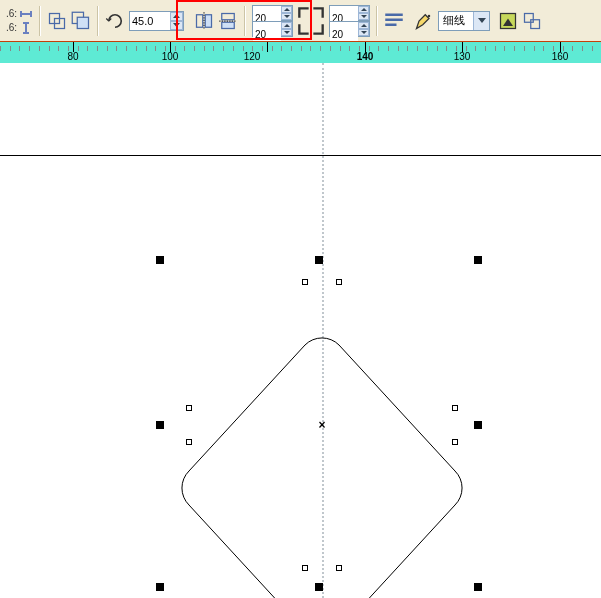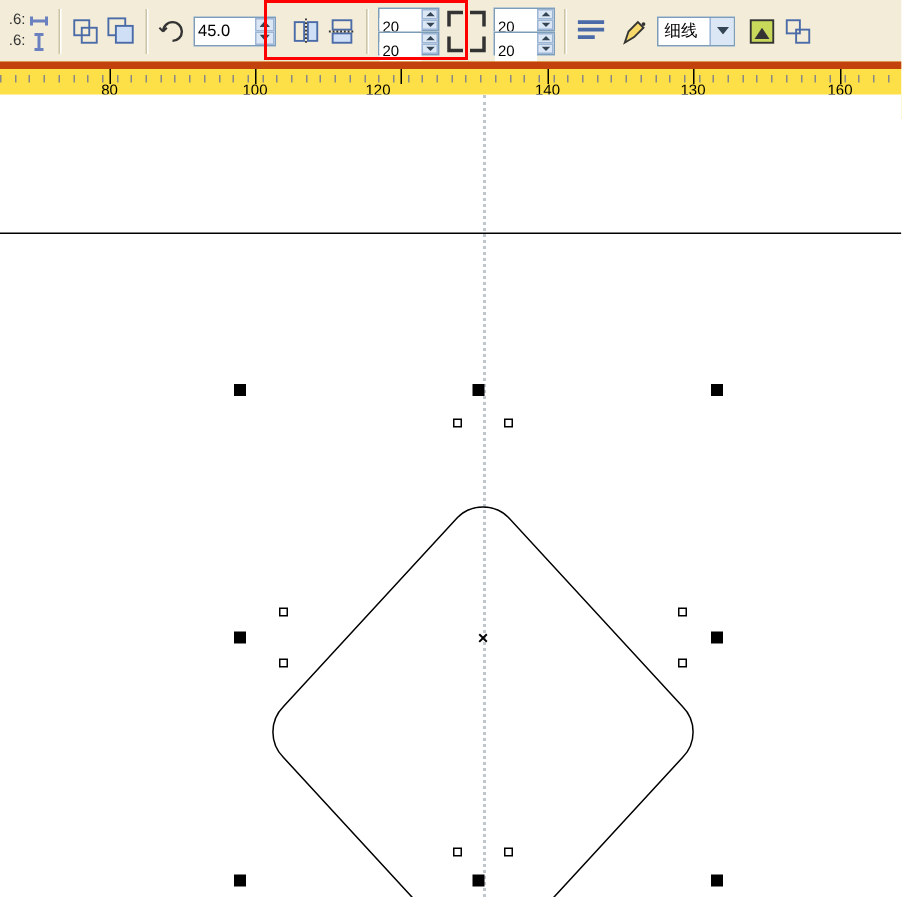--- a/index.html
+++ b/index.html
@@ -33,21 +33,21 @@
   .corner-icons-row { display:flex; height:16px; align-items:center; }
   .corner-icon { width:14px; height:14px; display:flex; align-items:center; justify-content:center; }
 
   .highlight-box { position:absolute; border:2px solid #ff0000; pointer-events:none; }
 
   .combo { display:inline-flex; align-items:center; background:#fff; border:1px solid #7e9db9; height:20px; }
   .combo span { padding:0 4px; font-size:11px; min-width:34px; }
   .combo .drop { width:16px; height:18px; background:#dce7f5; border-left:1px solid #9db6d6; display:flex; align-items:center; justify-content:center; }
   .combo .drop svg { width:8px;height:5px; }
 
-  .ruler { height:38px; background:#fde047; border-top:5px solid #c2410c; border-bottom:1px solid #bbb; position:relative; overflow:hidden; }
+  .ruler { height:38px; background:#5eead4; border-top:1px solid #c2410c; border-bottom:1px solid #bbb; position:relative; overflow:hidden; }
   .tick { position:absolute; top:0; width:1px; background:#000; }
   .tick.major { height:10px; }
   .tick.minor { height:5px; top:4px; background:#888; }
   .ruler .num { position:absolute; top:9px; font-size:10px; color:#000; transform:translateX(-50%); }
 
   .canvas { position:absolute; left:0; top:63px; width:601px; height:535px; background:#fff; overflow:hidden; }
   .hline { position:absolute; left:0; width:601px; height:1px; background:#000; }
   .vguide { position:absolute; top:0; bottom:0; border-left:2px dotted #c0c7cc; }
   .handle { position:absolute; width:8px; height:8px; background:#000; }
   .cx { position:absolute; font-size:12px; font-weight:bold; color:#000; transform:translate(-50%,-50%); }
@@ -334,21 +334,21 @@
     <div class="tick minor" style="left: 572.3px;"></div>
     <div class="tick minor" style="left: 582px;"></div>
     <div class="tick minor" style="left: 591.7px;"></div>
     <div class="tick major" style="left: 73px;"></div>
     <div class="num" style="left: 73px;">80</div>
     <div class="tick major" style="left: 170px;"></div>
     <div class="num" style="left: 170px;">100</div>
     <div class="tick major" style="left: 267px;"></div>
     <div class="num" style="left: 252px;">120</div>
     <div class="tick major" style="left: 365px;"></div>
-    <div class="num" style="left: 365px;">140</div>
+    <div class="num" style="left: 365px; font-weight: bold;">140</div>
     <div class="tick major" style="left: 462px;"></div>
     <div class="num" style="left: 462px;">130</div>
     <div class="tick major" style="left: 560px;"></div>
     <div class="num" style="left: 560px;">160</div>
   </div>
 
 <div class="canvas">
   <div class="hline" style="top:92px;"></div>
   <div class="vguide" style="left:322px;"></div>
 

